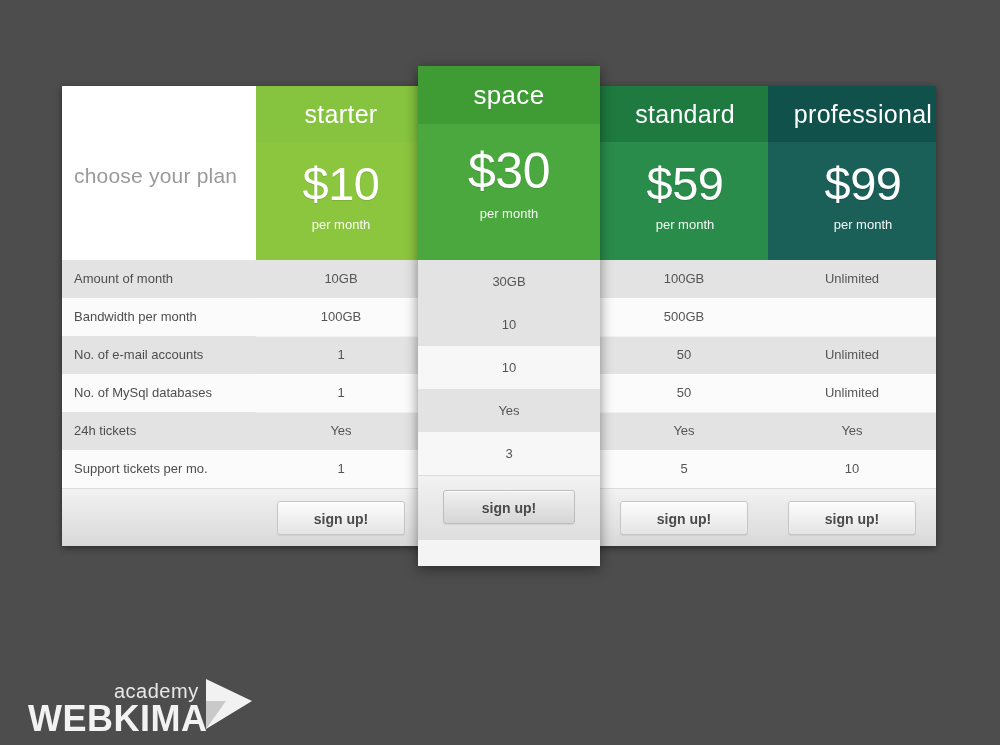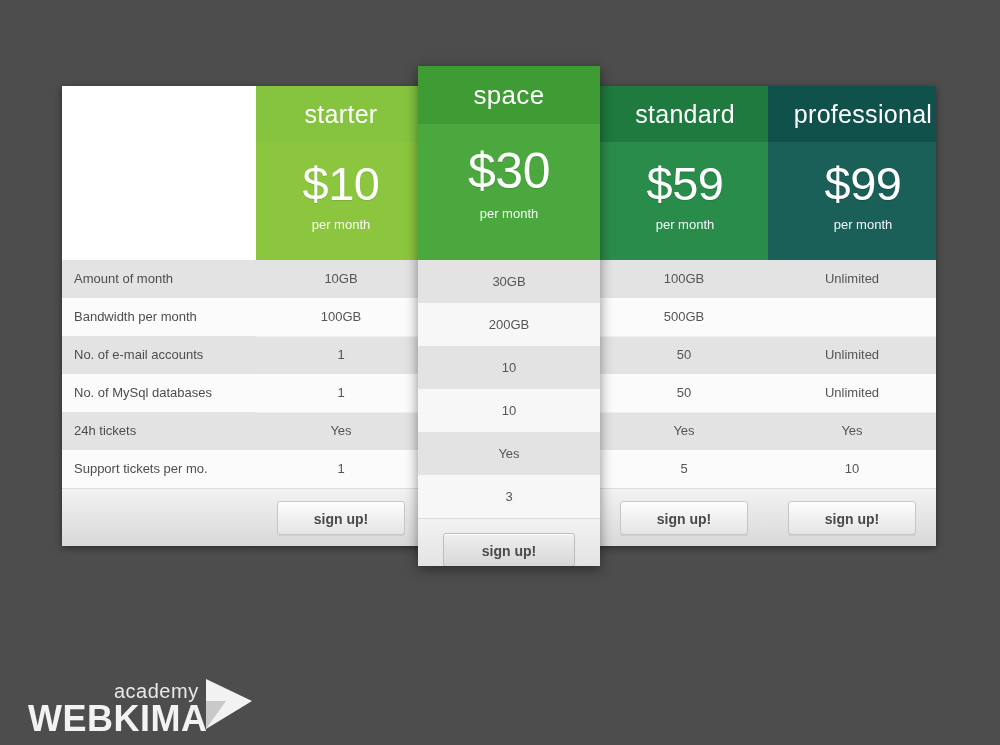--- a/index.html
+++ b/index.html
@@ -274,20 +274,23 @@
     height: 50px;
   }
 </style>
 </head>
 <body>
 
 <div id="pricing-wrap">
 
   <div class="card-main">
 
+    <div class="col-label">
+      <div class="choose-plan">choose your plan</div>
+    </div>
 
     <div class="col col-starter t-starter">
       <div class="col-head">starter</div>
       <div class="col-body">
         <div class="price">$10</div>
         <div class="per">per month</div>
       </div>
     </div>
 
     <div class="col col-standard t-standard">
@@ -375,21 +378,20 @@
 
   <div class="card-featured t-econo">
     <div class="col-head">space</div>
     <div class="col-body">
       <div class="price">$30</div>
       <div class="per">per month</div>
     </div>
 
     <div class="ftable">
       <div class="fcell-feat odd">30GB</div>
-      <div class="fcell-feat even">200GB</div>
       <div class="fcell-feat odd">10</div>
       <div class="fcell-feat even">10</div>
       <div class="fcell-feat odd">Yes</div>
       <div class="fcell-feat even">3</div>
     </div>
 
     <div class="feat-signup">
       <button class="signup-btn">sign up!</button>
     </div>
   </div>

